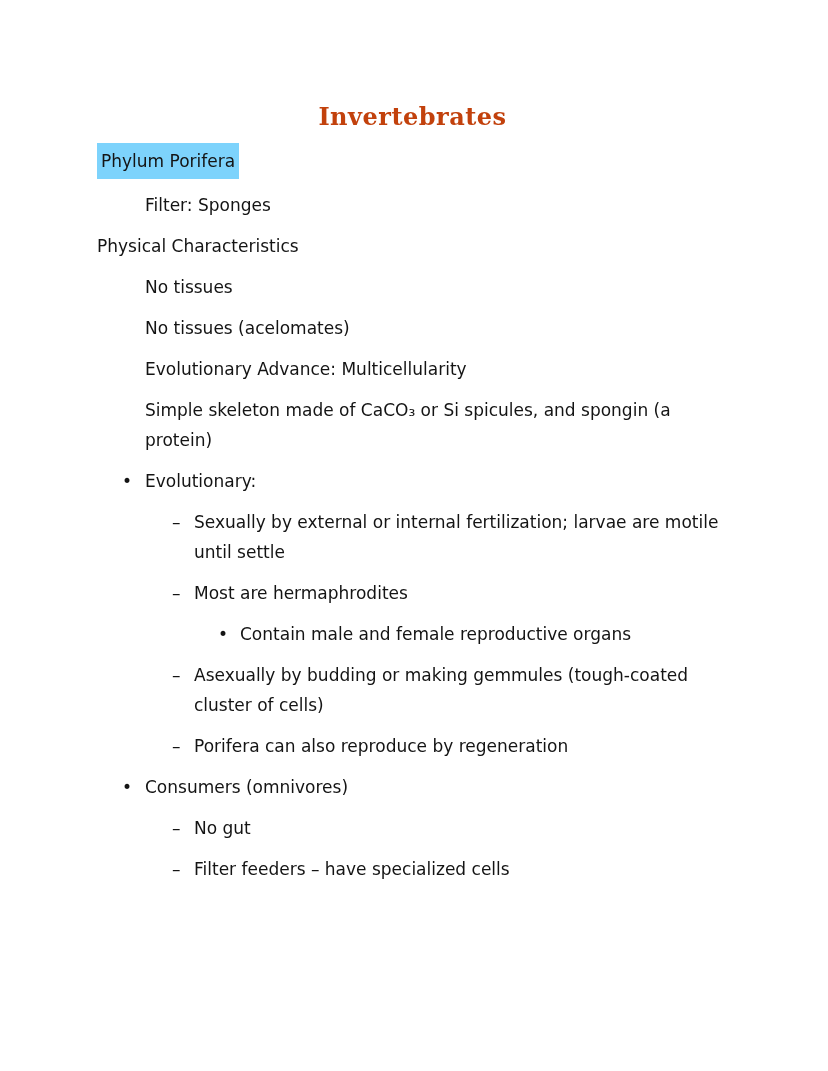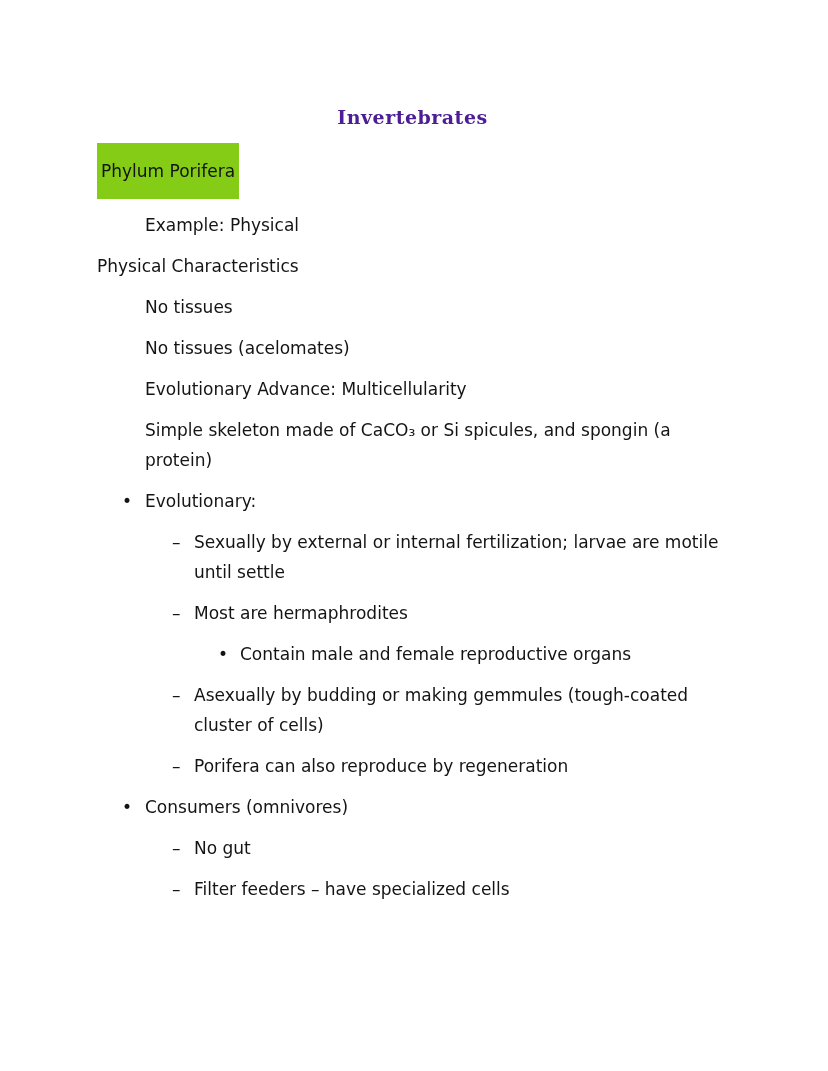--- a/index.html
+++ b/index.html
@@ -18,32 +18,32 @@
     font-size: 17px;
     line-height: 30px;
     color: #141414;
     overflow: hidden;
   }
   .title {
     margin: 0 0 13px 0;
     text-align: center;
     font-family: "DejaVu Serif", serif;
     font-weight: bold;
-    font-size: 19px;
+    font-size: 24px;
     line-height: 26px;
     letter-spacing: 0.5px;
-    color: #4c1d95;
+    color: #c2410c;
   }
   .row {
     margin: 0 0 11px 0;
   }
   .highlight {
     display: inline-block;
-    background: #84cc16;
-    padding: 13px 4px;
+    background: #7dd3fc;
+    padding: 3px 4px;
   }
   .indent1 { margin-left: 48px; }
 
   .li {
     display: flex;
     align-items: flex-start;
     margin: 0 0 11px 0;
   }
   .li .marker {
     flex: 0 0 auto;
@@ -64,21 +64,21 @@
 <body>
 
 <div class="page">
 
   <h1 class="title">Invertebrates</h1>
 
   <div class="row">
     <span class="highlight">Phylum Porifera</span>
   </div>
 
-  <div class="row indent1">Example: Physical</div>
+  <div class="row indent1">Filter: Sponges</div>
 
   <div class="row">Physical Characteristics</div>
 
   <div class="row indent1">No tissues</div>
   <div class="row indent1">No tissues (acelomates)</div>
   <div class="row indent1">Evolutionary Advance: Multicellularity</div>
   <div class="row indent1">Simple skeleton made of CaCO₃ or Si spicules, and spongin (a protein)</div>
 
   <div class="li bullet-l1">
     <span class="marker">•</span>

